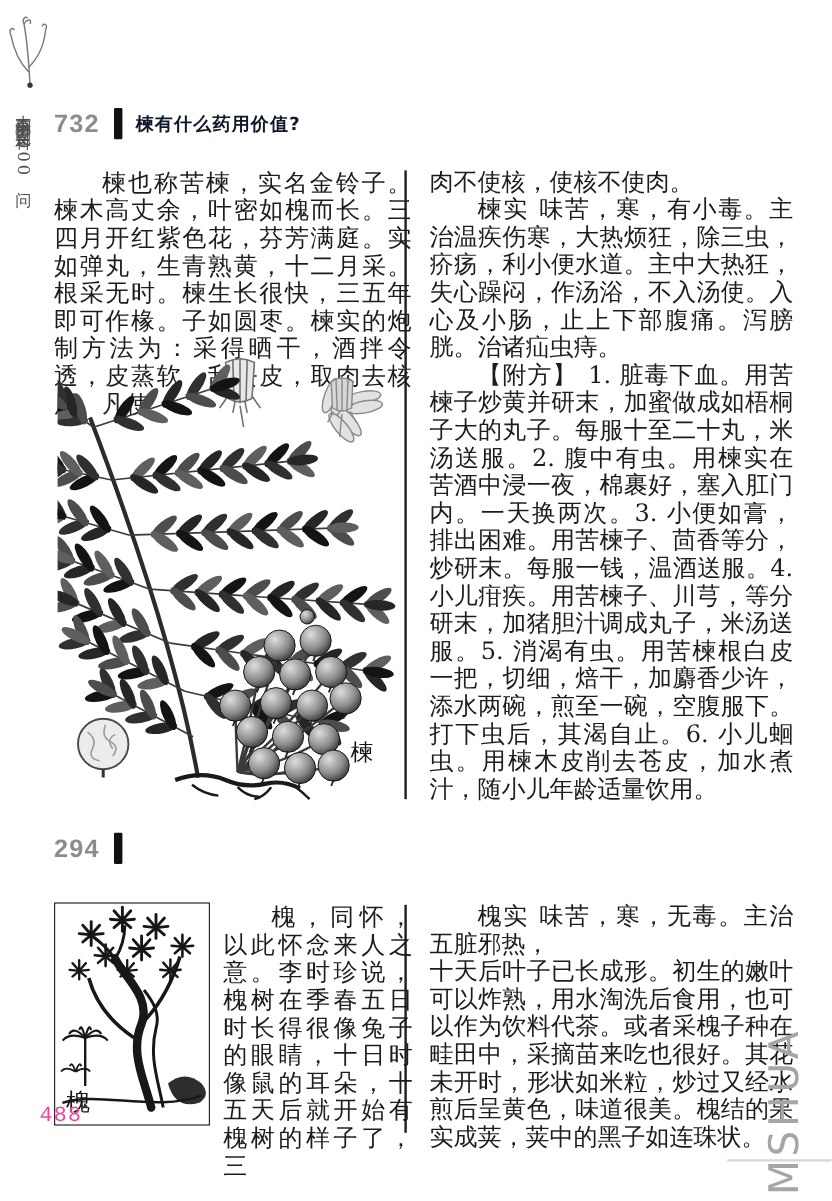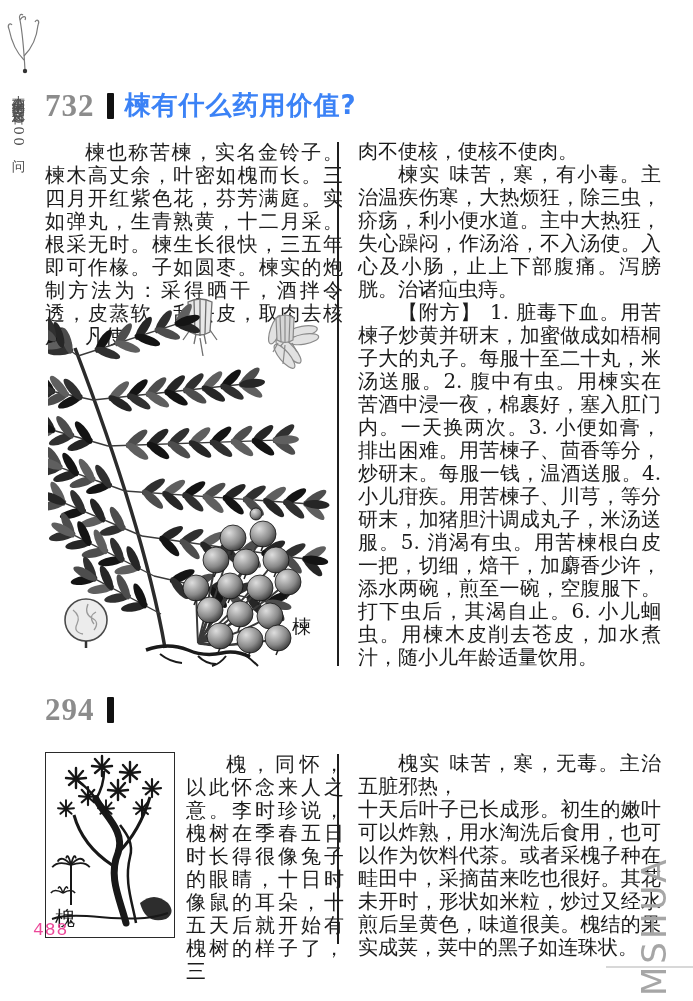--- a/index.html
+++ b/index.html
@@ -12,28 +12,28 @@
   .spine-icon{position:absolute;left:6px;top:10px;}
   .spine-title{
     position:absolute;left:10px;top:84px;
     writing-mode:vertical-rl;
     font-family:"DejaVu Serif", serif;
     font-size:13.5px;letter-spacing:2.5px;color:#4f4f4f;
   }
   
   .section-header{position:absolute;left:45px;display:flex;align-items:center;}
   .section-number{
-    font-family:Liberation Serif, serif;font-weight:700;
-    font-size:31px;color:#8c8c8c;letter-spacing:1px;line-height:1;
+    font-family:Liberation Sans, sans-serif;font-weight:700;
+    font-size:21px;color:#8c8c8c;letter-spacing:1px;line-height:1;
   }
   .section-sep{display:inline-block;width:7px;height:26px;background:#111;
     margin:0 11px 0 12px;border-radius:1px;}
   .section-title{
     font-family:"DejaVu Sans", sans-serif;font-weight:700;
-    font-size:26px;color:#3b82f6;letter-spacing:1px;line-height:1.1;
+    font-size:15px;color:#0f172a;letter-spacing:1px;line-height:1.1;
   }
   
   .col{position:absolute;font-size:20px;line-height:23px;text-align:justify;
     text-justify:inter-character;color:#1c1c1c;}
   .para{margin:0;text-indent:2em;}
   .para.no-indent{text-indent:0;}
   .lead{font-weight:400;margin-right:0.45em;font-family:"DejaVu Sans", sans-serif;}
   .lead:empty{margin:0;}
   
   .lian-figure{position:absolute;left:48px;top:288px;width:300px;height:382px;}

